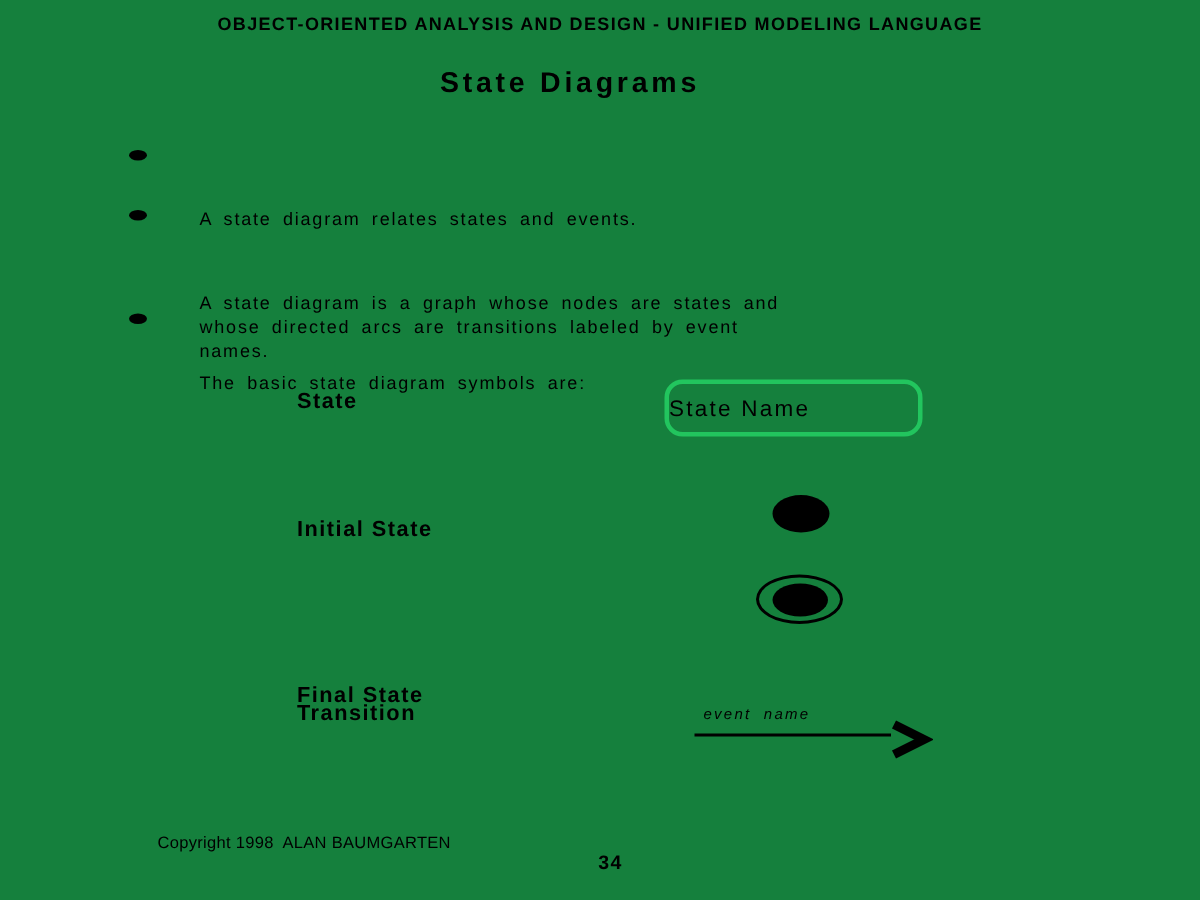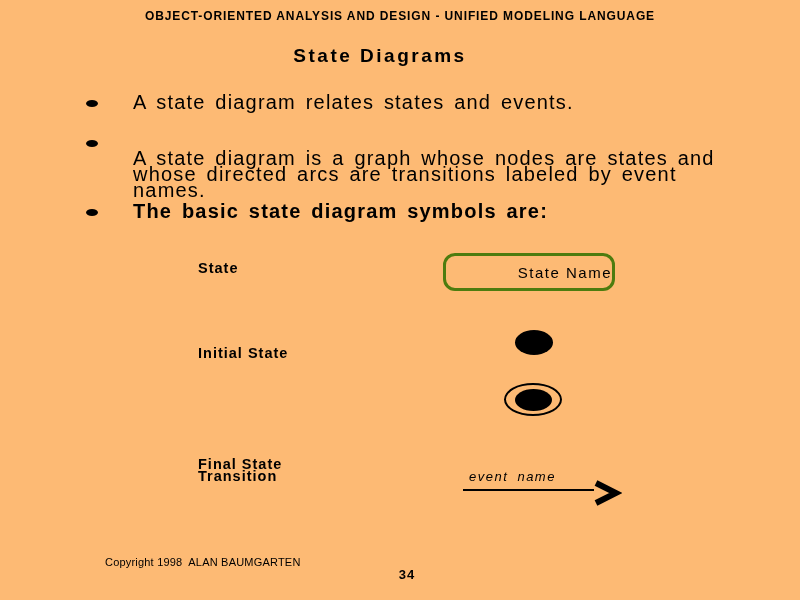--- a/index.html
+++ b/index.html
@@ -1,20 +1,20 @@
 <!DOCTYPE html>
 <html><head>
 <meta charset="utf-8">
 <style>
   html, body { margin: 0; padding: 0; }
   .slide {
     position: relative;
     width: 800px;
     height: 600px;
-    background: #fdba74;
+    background: #15803d;
     color: #000000;
     font-family: "Liberation Sans", sans-serif;
     overflow: hidden;
   }
   .header {
     position: absolute;
     left: 0; top: 9px;
     width: 800px;
     text-align: center;
     font-size: 12px;
@@ -33,45 +33,46 @@
   .bullet-dot {
     position: absolute;
     width: 12px; height: 7px;
     background: #000000;
     border-radius: 50%;
   }
   .bullet-text {
     position: absolute;
     left: 133px;
     width: 620px;
-    font-size: 20px;
+    font-size: 12px;
     line-height: 16px;
     letter-spacing: 1.2px;
     word-spacing: 3px;
     white-space: pre-line;
+    margin-top: 44px;
   }
   .sym-label {
     position: absolute;
     left: 198px;
     font-size: 14.5px;
     font-weight: bold;
     letter-spacing: 1px;
     line-height: 16px;
     text-align: center;
   }
   .state-box {
     position: absolute;
     left: 443px; top: 253px;
     width: 172px; height: 38px;
     box-sizing: border-box;
-    border: 3px solid #4d7c0f;
+    border: 3px solid #22c55e;
     border-radius: 12px;
     display: flex;
     align-items: center;
-    justify-content: flex-end;
+    justify-content: flex-start;
   }
   .state-box span {
     font-size: 15px;
     letter-spacing: 1.5px;
   }
   .initial-ellipse {
     position: absolute;
     left: 515px; top: 330px;
     width: 38px; height: 25px;
     background: #000000;
@@ -89,21 +90,21 @@
     justify-content: center;
   }
   .final-inner {
     width: 37px; height: 22px;
     background: #000000;
     border-radius: 50%;
   }
   .event-name {
     position: absolute;
     left: 469px; top: 469px;
-    font-size: 13px;
+    font-size: 10px;
     font-style: italic;
     letter-spacing: 1.5px;
     word-spacing: 4px;
     line-height: 16px;
   }
   .arrow-line {
     position: absolute;
     left: 463px; top: 489px;
     width: 131px; height: 2px;
     background: #000000;
@@ -143,21 +144,21 @@
 
   <span class="bullet-dot" style="left:86px; top:100px;"></span>
   <div class="bullet-text" style="top:94px;">A state diagram relates states and events.</div>
 
   <span class="bullet-dot" style="left:86px; top:140px;"></span>
   <div class="bullet-text" style="top:150px;">A state diagram is a graph whose nodes are states and
 whose directed arcs are transitions labeled by event
 names.</div>
 
   <span class="bullet-dot" style="left:86px; top:209px;"></span>
-  <div class="bullet-text" style="top:203px;font-weight:bold;">The basic state diagram symbols are:</div>
+  <div class="bullet-text" style="top:203px;">The basic state diagram symbols are:</div>
 
   <div class="sym-label" style="top:260px;">State</div>
   <div class="state-box">
     <span>State Name</span>
   </div>
 
   <div class="sym-label" style="top:329px;margin-top:16px;">Initial State</div>
   <div class="initial-ellipse"></div>
 
   <div class="sym-label" style="top:416px;margin-top:40px;">Final State</div>

